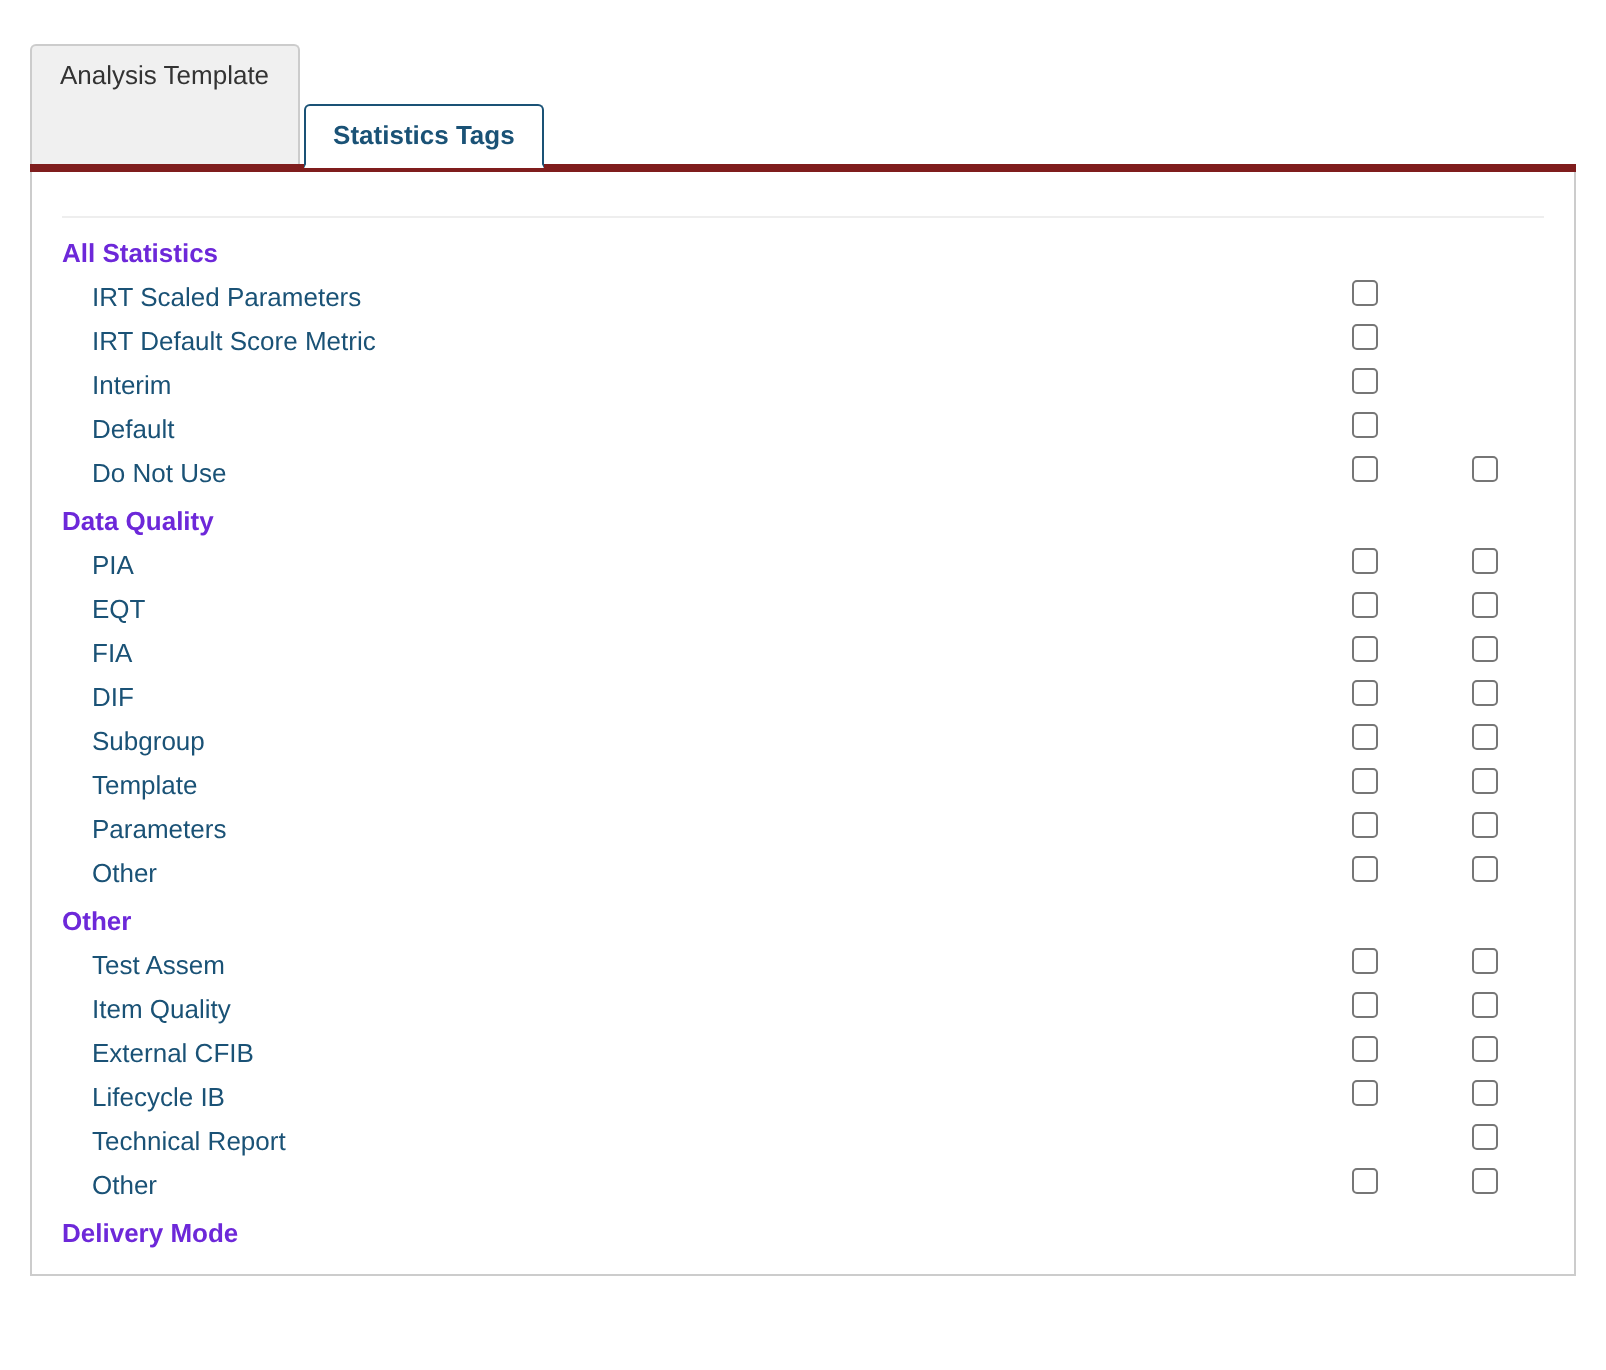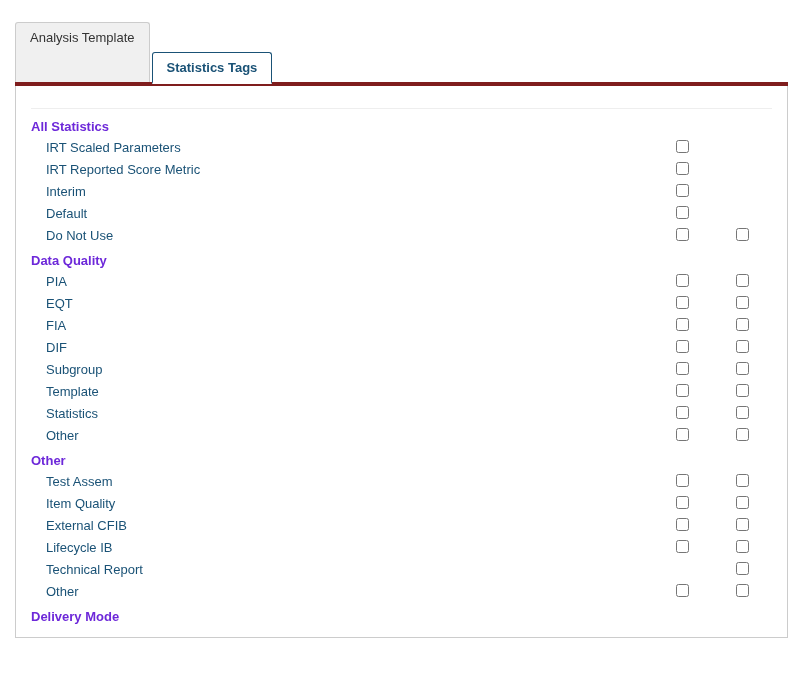--- a/index.html
+++ b/index.html
@@ -83,20 +83,21 @@
       font-size: 13px;
     }
     .section-header {
       color: #6d28d9;
       font-weight: bold;
       font-size: 13px;
       padding: 6px 0 3px 0;
     }
     .tag-row {
       display: flex;
+      align-items: center;
       padding: 3px 0 3px 15px;
     }
     .tag-row .col-label {
       flex: 1;
       color: #1a5276;
       font-size: 13px;
     }
     .tag-row .col-item {
       width: 60px;
       text-align: center;
@@ -131,21 +132,21 @@
   </div>
 
   <div id="sections-container">
       <div class="section-header">All Statistics</div>
       <div class="tag-row">
         <span class="col-label">IRT Scaled Parameters</span>
         <div class="col-item"><input type="checkbox" style=""></div>
         <div class="col-test"></div>
       </div>
       <div class="tag-row">
-        <span class="col-label">IRT Reported Score Metric</span>
+        <span class="col-label">IRT Default Score Metric</span>
         <div class="col-item"><input type="checkbox" style=""></div>
         <div class="col-test"></div>
       </div>
       <div class="tag-row">
         <span class="col-label">Interim</span>
         <div class="col-item"><input type="checkbox" style=""></div>
         <div class="col-test"></div>
       </div>
       <div class="tag-row">
         <span class="col-label">Default</span>
@@ -182,21 +183,21 @@
         <span class="col-label">Subgroup</span>
         <div class="col-item"><input type="checkbox" style=""></div>
         <div class="col-test"><input type="checkbox" style=""></div>
       </div>
       <div class="tag-row">
         <span class="col-label">Template</span>
         <div class="col-item"><input type="checkbox" style=""></div>
         <div class="col-test"><input type="checkbox" style=""></div>
       </div>
       <div class="tag-row">
-        <span class="col-label">Statistics</span>
+        <span class="col-label">Parameters</span>
         <div class="col-item"><input type="checkbox" style=""></div>
         <div class="col-test"><input type="checkbox" style=""></div>
       </div>
       <div class="tag-row">
         <span class="col-label">Other</span>
         <div class="col-item"><input type="checkbox" style=""></div>
         <div class="col-test"><input type="checkbox" style=""></div>
       </div>
       <div class="section-header">Other</div>
       <div class="tag-row">

